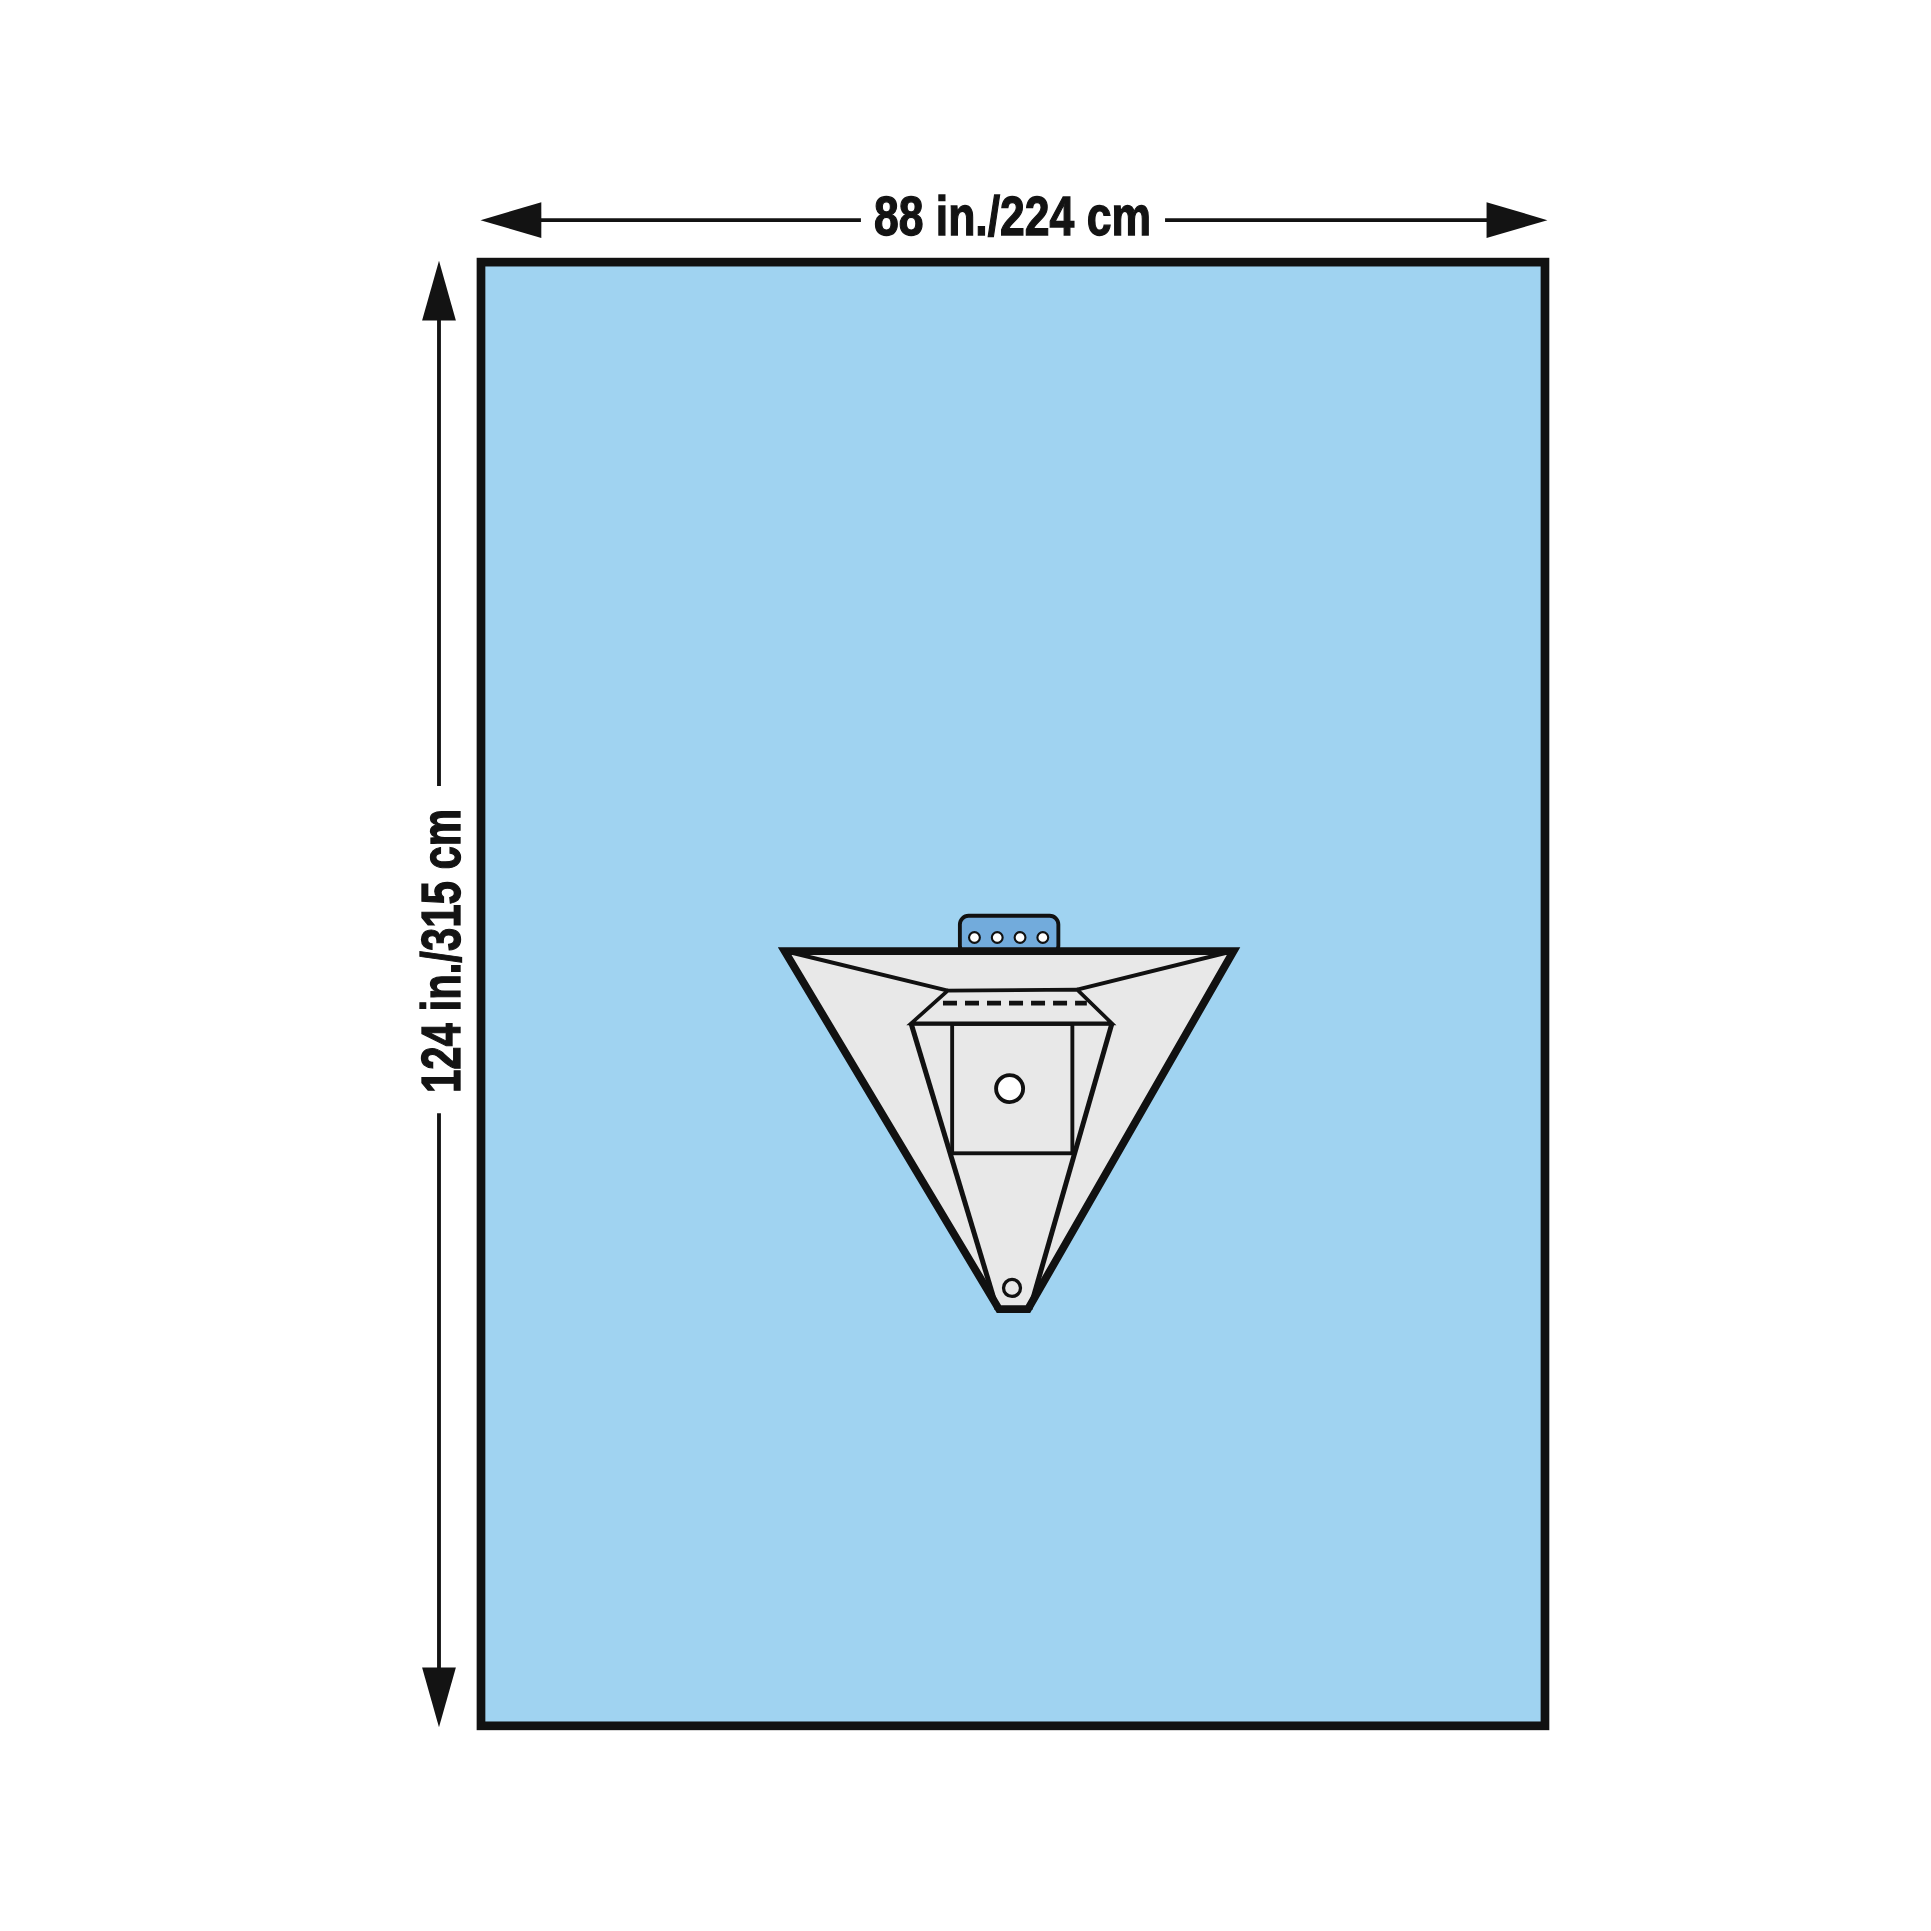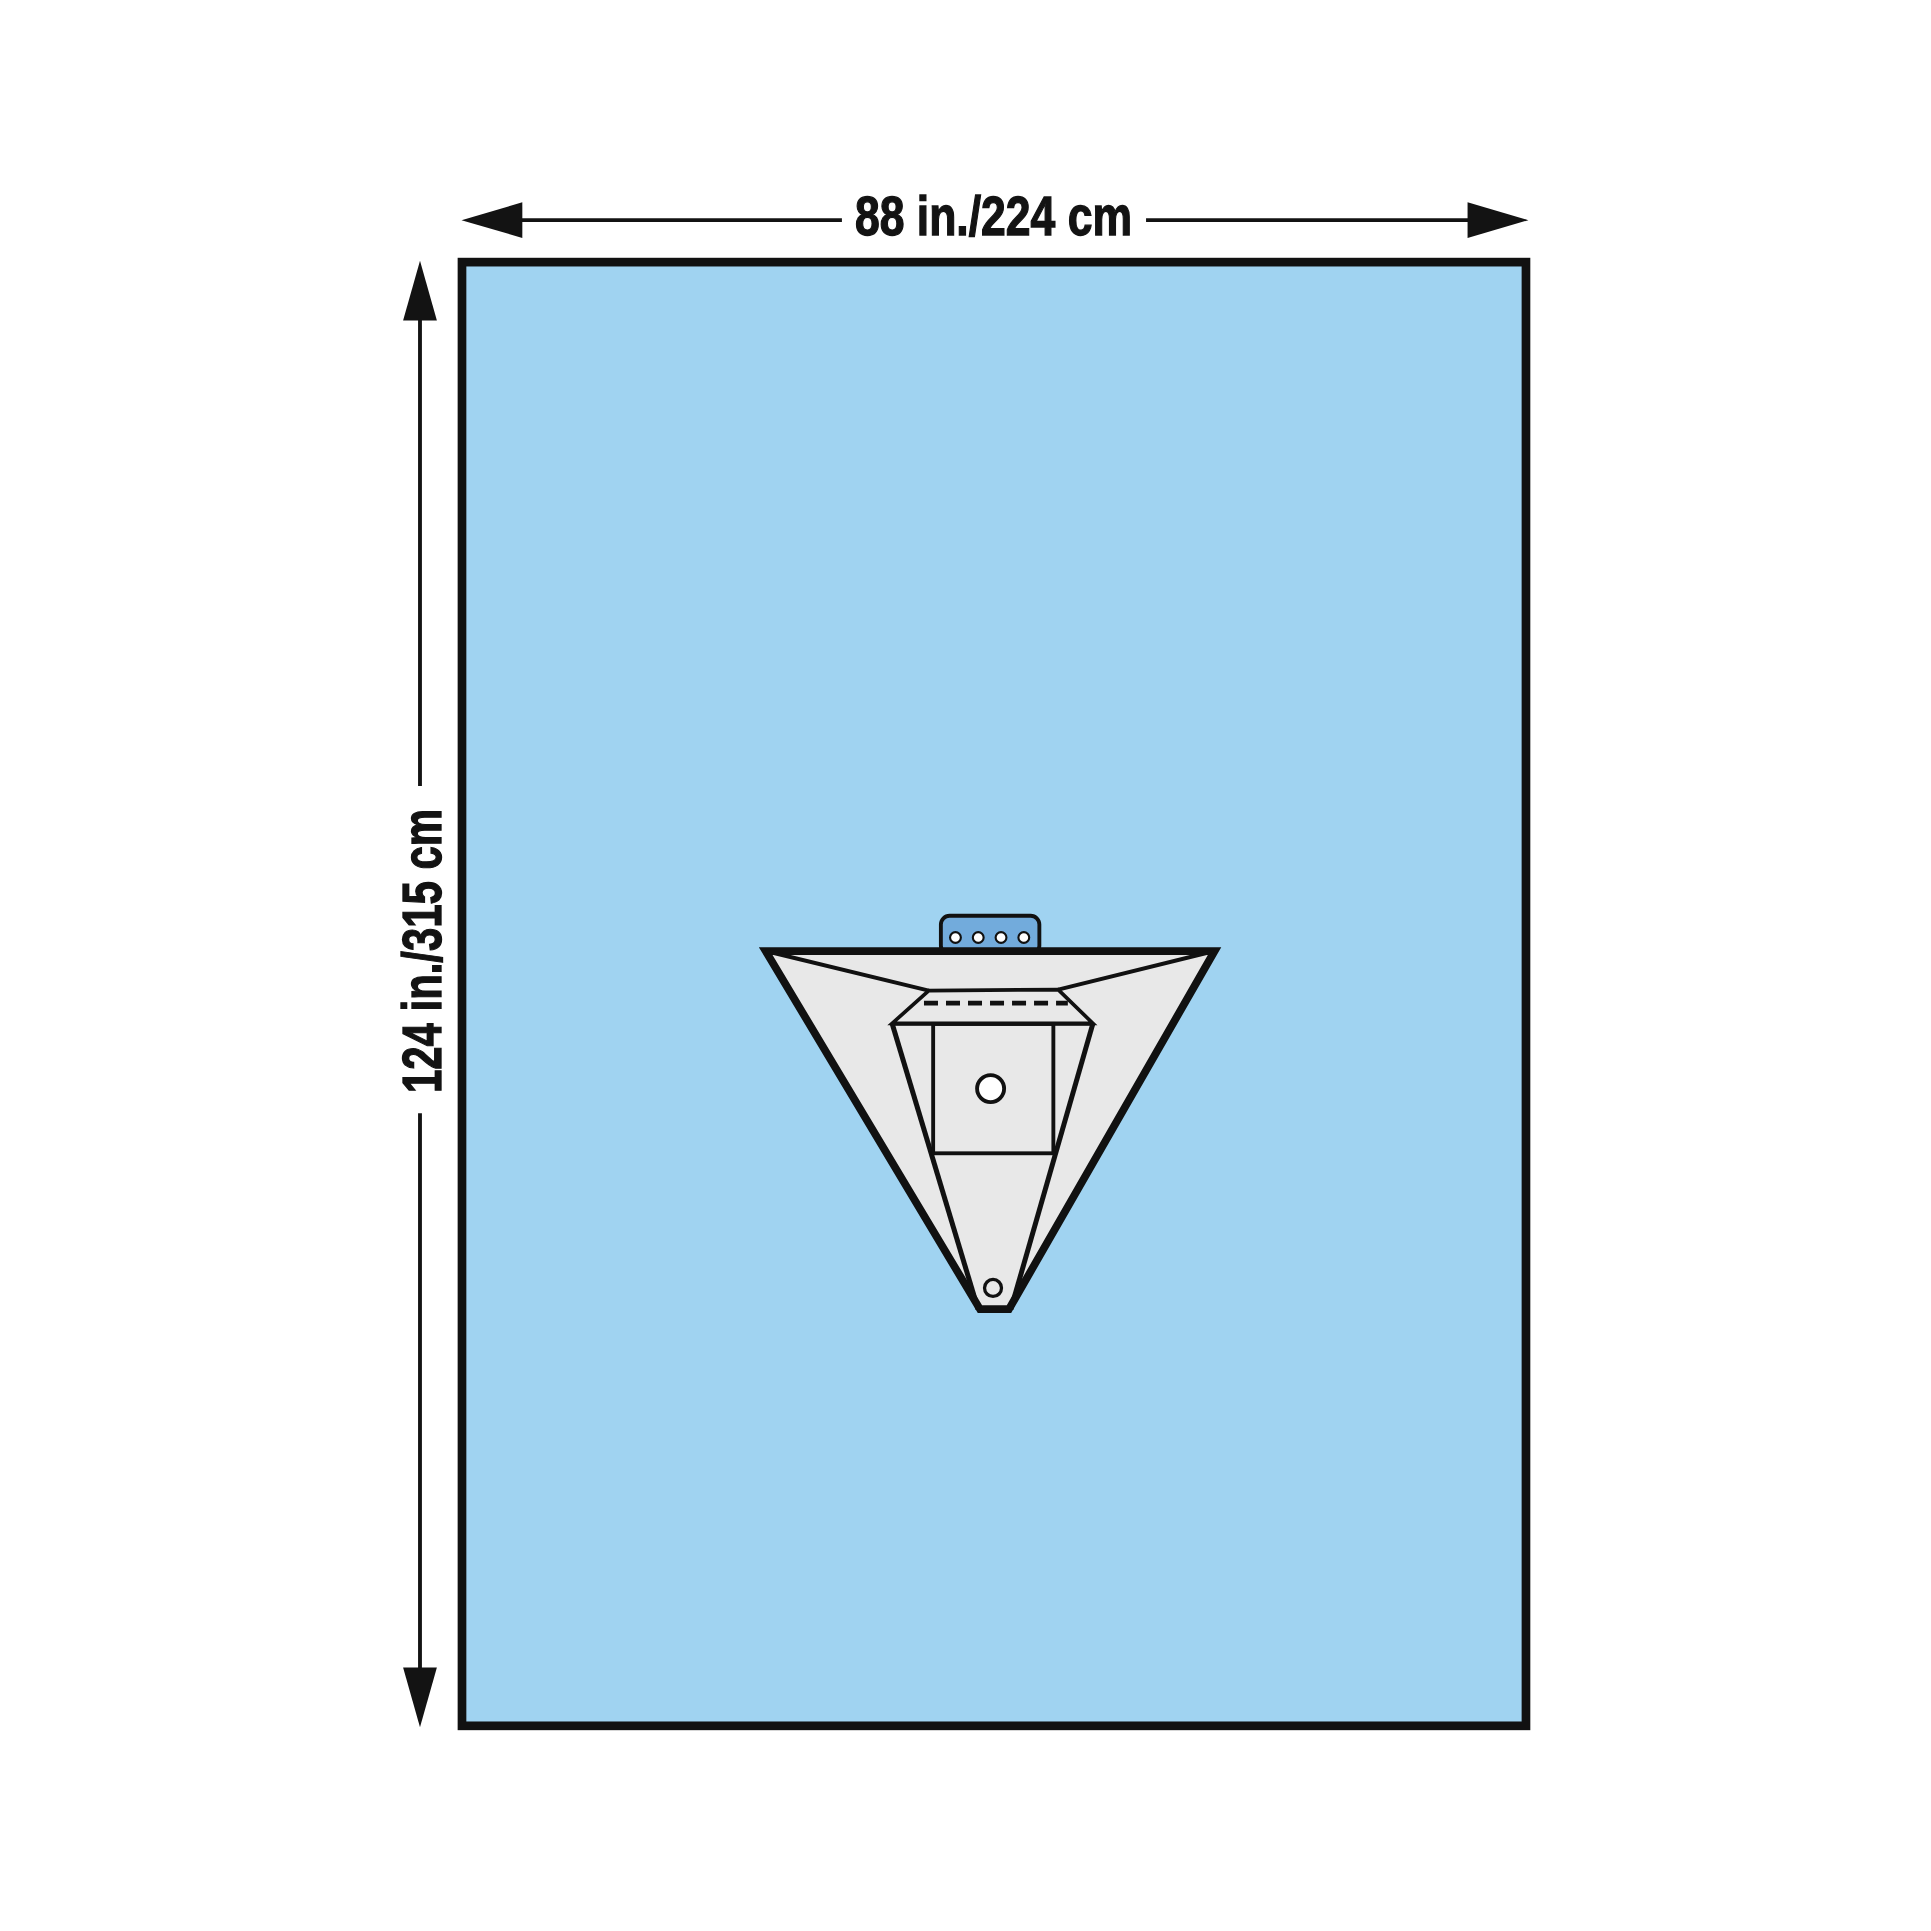--- a/index.html
+++ b/index.html
@@ -1,16 +1,16 @@
 <!DOCTYPE html>
 <html><head>
 <meta charset="utf-8">
 <style>
   html,body{margin:0;padding:0;background:#ffffff;}
-  .page{width:1709px;height:1931px;position:relative;background:#ffffff;}
+  .page{width:1709px;height:1931px;position:relative;background:#ffffff;padding-left:19px;}
   svg{display:block;}
   text{font-family:"Liberation Sans", sans-serif;font-weight:bold;fill:#131313;stroke:#131313;stroke-width:1.4;}
 </style>
 </head>
 <body>
 <div class="page">
 <svg width="1931" height="1931" viewBox="0 0 2000 2000">
 
   <rect x="478.5" y="271.5" width="1102" height="1516" fill="#a0d3f1" stroke="#111111" stroke-width="9"></rect>
 

